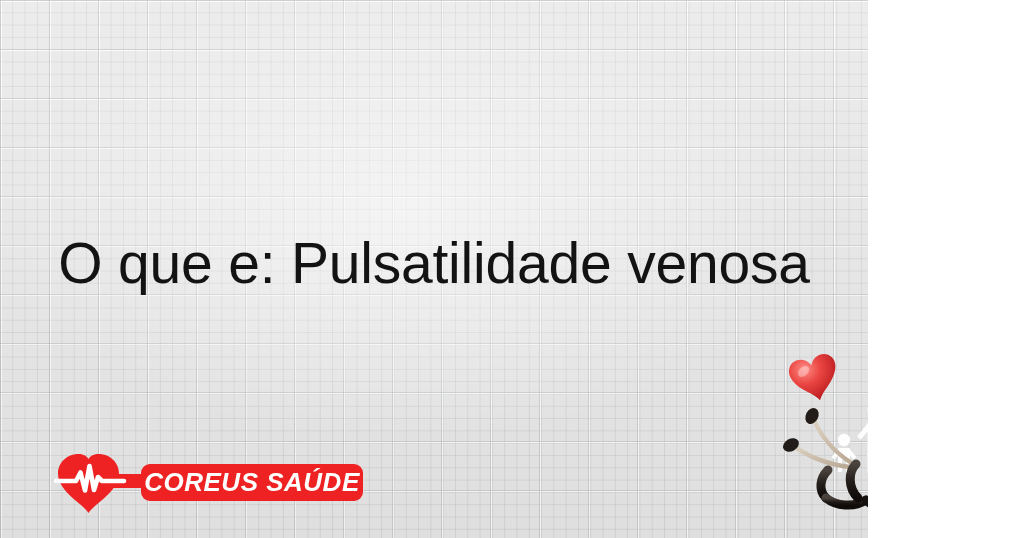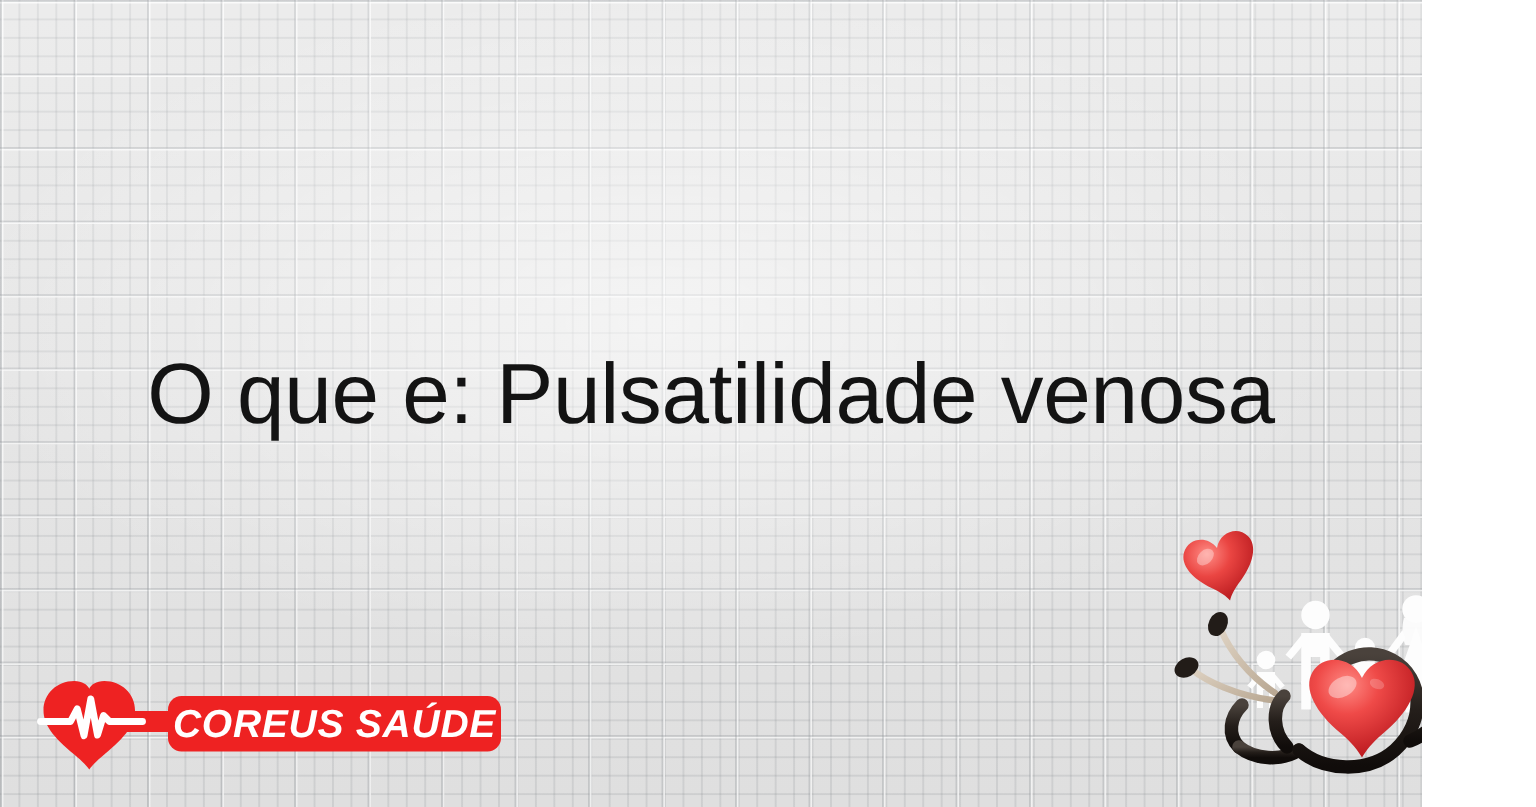--- a/index.html
+++ b/index.html
@@ -2,21 +2,21 @@
 <html><head>
 <meta charset="utf-8">
 <style>
   html, body {
     margin: 0;
     padding: 0;
     background: #ffffff;
   }
   #stage {
     position: relative;
-    width: 948px;
+    width: 868px;
     height: 538px;
     overflow: hidden;
     background-color: #e8e8e8;
     font-family: "Liberation Sans", sans-serif;
   }
 
   
   #grid-bg {
     position: absolute;
     inset: 0;
@@ -63,21 +63,21 @@
     font-weight: 400;
     letter-spacing: -0.2px;
     color: #131313;
     line-height: 1.1;
     white-space: nowrap;
   }
 
   
   #logo {
     position: absolute;
-    left: 9px;
+    left: 38px;
     top: 446px;
     width: 330px;
     height: 82px;
   }
   #logo svg { display: block; }
 
   
   #illustration {
     position: absolute;
     left: 770px;

